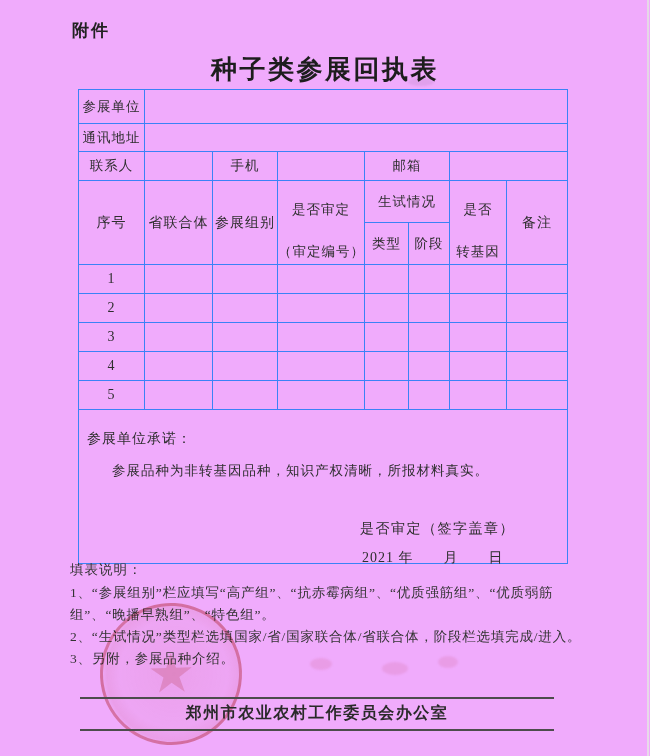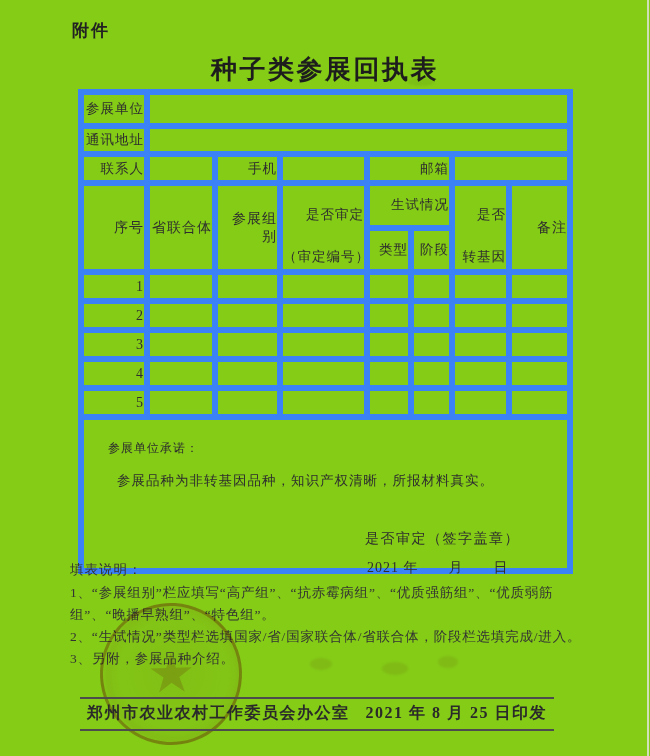--- a/index.html
+++ b/index.html
@@ -2,21 +2,21 @@
 <html><head>
 <meta charset="utf-8">
 <style>
   * { margin: 0; padding: 0; box-sizing: border-box; }
   html, body { background: #e8e8e6; }
   .page {
     position: relative;
     width: 650px;
     height: 756px;
     margin: 0 auto;
-    background: #84cc16;
+    background: #f0abfc;
     overflow: hidden;
     font-family: "Liberation Serif", "DejaVu Serif", serif;
     color: #2b2b2b;
   }
   .scan-edge {
     position: absolute;
     top: 0; right: 1px;
     width: 2px; height: 100%;
     background: linear-gradient(to bottom, #e3e3e1, #d9d9d7 40%, #e6e6e4);
     opacity: .8;
@@ -42,32 +42,32 @@
   table.form {
     position: absolute;
     left: 78px; top: 89px;
     width: 489px;
     border-collapse: collapse;
     table-layout: fixed;
     font-size: 14px;
     color: #2e2e2e;
   }
   table.form td {
-    border: 6px solid #3b82f6;
-    text-align: right;
+    border: 1px solid #3b82f6;
+    text-align: center;
     vertical-align: middle;
     padding: 0;
     letter-spacing: 1px;
   }
   td.lbl { font-size: 13.5px; }
   .two-line { line-height: 1.9; font-size: 13.5px; }
   .two-line div { white-space: nowrap; margin-top: 16px; }
   .hdr-sub { font-size: 13.5px; }
   td.commit-cell { position: relative; text-align: left; letter-spacing: .5px; }
-  .commit-title { position: absolute; left: 24px; top: 20px; font-size: 12px; }
+  .commit-title { position: absolute; left: 8px; top: 20px; font-size: 14px; }
   .commit-body { position: absolute; left: 33px; top: 52px; font-size: 13.5px; letter-spacing: 1px; }
   .commit-sign { position: absolute; left: 281px; top: 110px; font-size: 14px; letter-spacing: 1.5px; }
   .commit-date { position: absolute; left: 283px; top: 139px; font-size: 14px; letter-spacing: 1px; }
   .notes-title { position: absolute; left: 70px; top: 561px; font-size: 13.5px; letter-spacing: 1px; color: #333; }
   .note-item { position: absolute; left: 70px; font-size: 13.5px; letter-spacing: .8px; color: #333; line-height: 22px; }
   .note-1 { top: 582px; width: 514px; }
   .note-2 { top: 626px; width: 520px; }
   .note-3 { top: 648px; width: 520px; }
   .footer-rule { position: absolute; left: 80px; width: 474px; height: 2px; background: #4c4c4c; }
   .footer-rule.top { top: 697px; }
@@ -245,17 +245,16 @@
     <span class="stamp-star">★</span>
   </div>
   <div class="stamp-blob blob-a"></div>
   <div class="stamp-blob blob-b"></div>
   <div class="stamp-blob blob-c"></div>
   <div class="stamp-blob blob-d"></div>
 
   <div class="footer-rule top"></div>
   <div class="footer-line">
     <span>郑州市农业农村工作委员会办公室</span>
-    <span>2021 年 8 月 25 日印发</span>
   </div>
   <div class="footer-rule bottom"></div>
 
 </div>
 
 </body></html>

